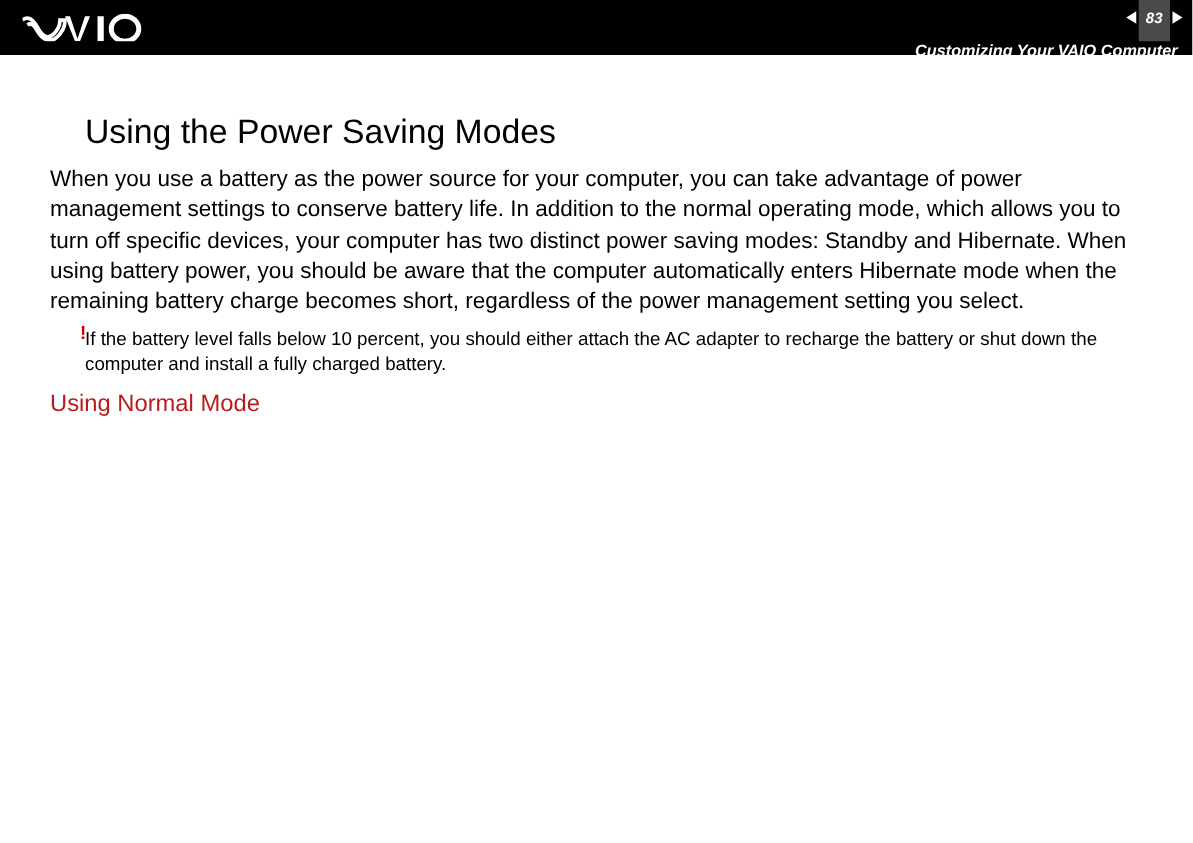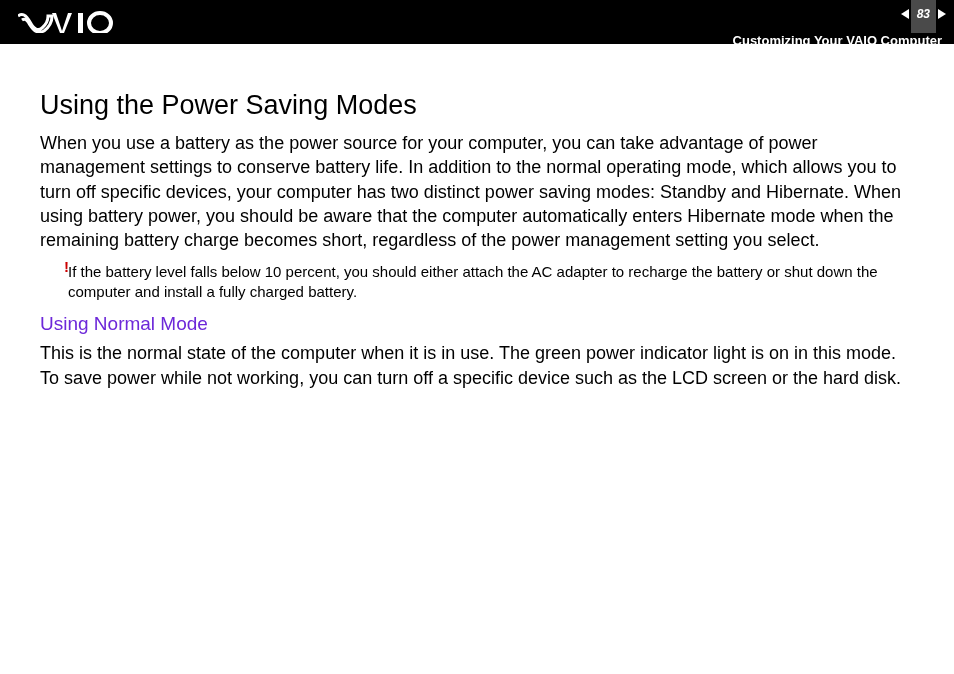--- a/index.html
+++ b/index.html
@@ -48,32 +48,34 @@
     .arrow-left { border-right: 8px solid #fff; }
     .arrow-right { border-left: 8px solid #fff; }
     .page-badge {
       background: #4a4a4a;
       padding: 12px 6px;
       font-style: italic;
       font-weight: bold;
       font-size: 12px;
     }
     .breadcrumb {
+      font-style: italic;
       font-weight: bold;
       font-size: 13px;
       padding-right: 4px;
     }
     .content {
       padding: 46px 40px 0 40px;
     }
     .title {
       font-size: 27px;
       font-weight: normal;
       color: #000;
       margin-bottom: 10px;
+      margin-left: 28px;
     }
     .body-text {
       font-size: 18px;
       color: #000;
       line-height: 1.35;
       margin-bottom: 10px;
     }
     .note-block {
       display: flex;
       align-items: flex-start;
@@ -91,21 +93,21 @@
       top: -4px;
     }
     .note-text {
       font-size: 15px;
       color: #000;
       line-height: 1.3;
       font-family: Arial, Helvetica, sans-serif;
     }
     .subheading {
       font-size: 19px;
-      color: #6d28d9;
+      color: #b91c1c;
       font-weight: normal;
       margin-bottom: 6px;
     }
   </style>
 </head>
 <body>
 
 <div class="header">
   <div class="logo">
     <svg width="96" height="22" viewBox="0 0 96 22">
@@ -126,14 +128,13 @@
 </div>
 
 <div class="content">
   <h1 class="title">Using the Power Saving Modes</h1>
   <p class="body-text">When you use a battery as the power source for your computer, you can take advantage of power management settings to conserve battery life. In addition to the normal operating mode, which allows you to turn off specific devices, your computer has two distinct power saving modes: Standby and Hibernate. When using battery power, you should be aware that the computer automatically enters Hibernate mode when the remaining battery charge becomes short, regardless of the power management setting you select.</p>
   <div class="note-block">
     <div class="note-icon">!</div>
     <div class="note-text">If the battery level falls below 10 percent, you should either attach the AC adapter to recharge the battery or shut down the computer and install a fully charged battery.</div>
   </div>
   <h2 class="subheading">Using Normal Mode</h2>
-  <p class="body-text">This is the normal state of the computer when it is in use. The green power indicator light is on in this mode. To save power while not working, you can turn off a specific device such as the LCD screen or the hard disk.</p>
 </div>
 
 </body></html>

